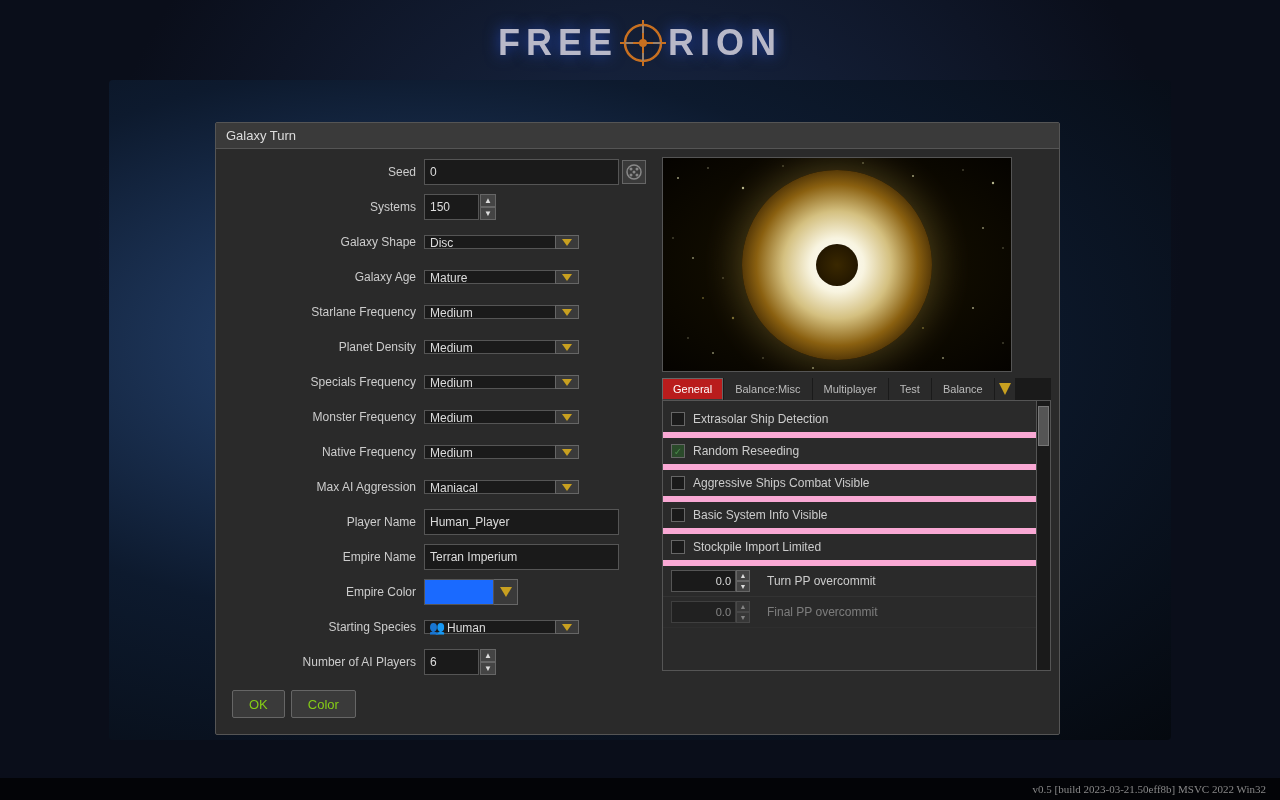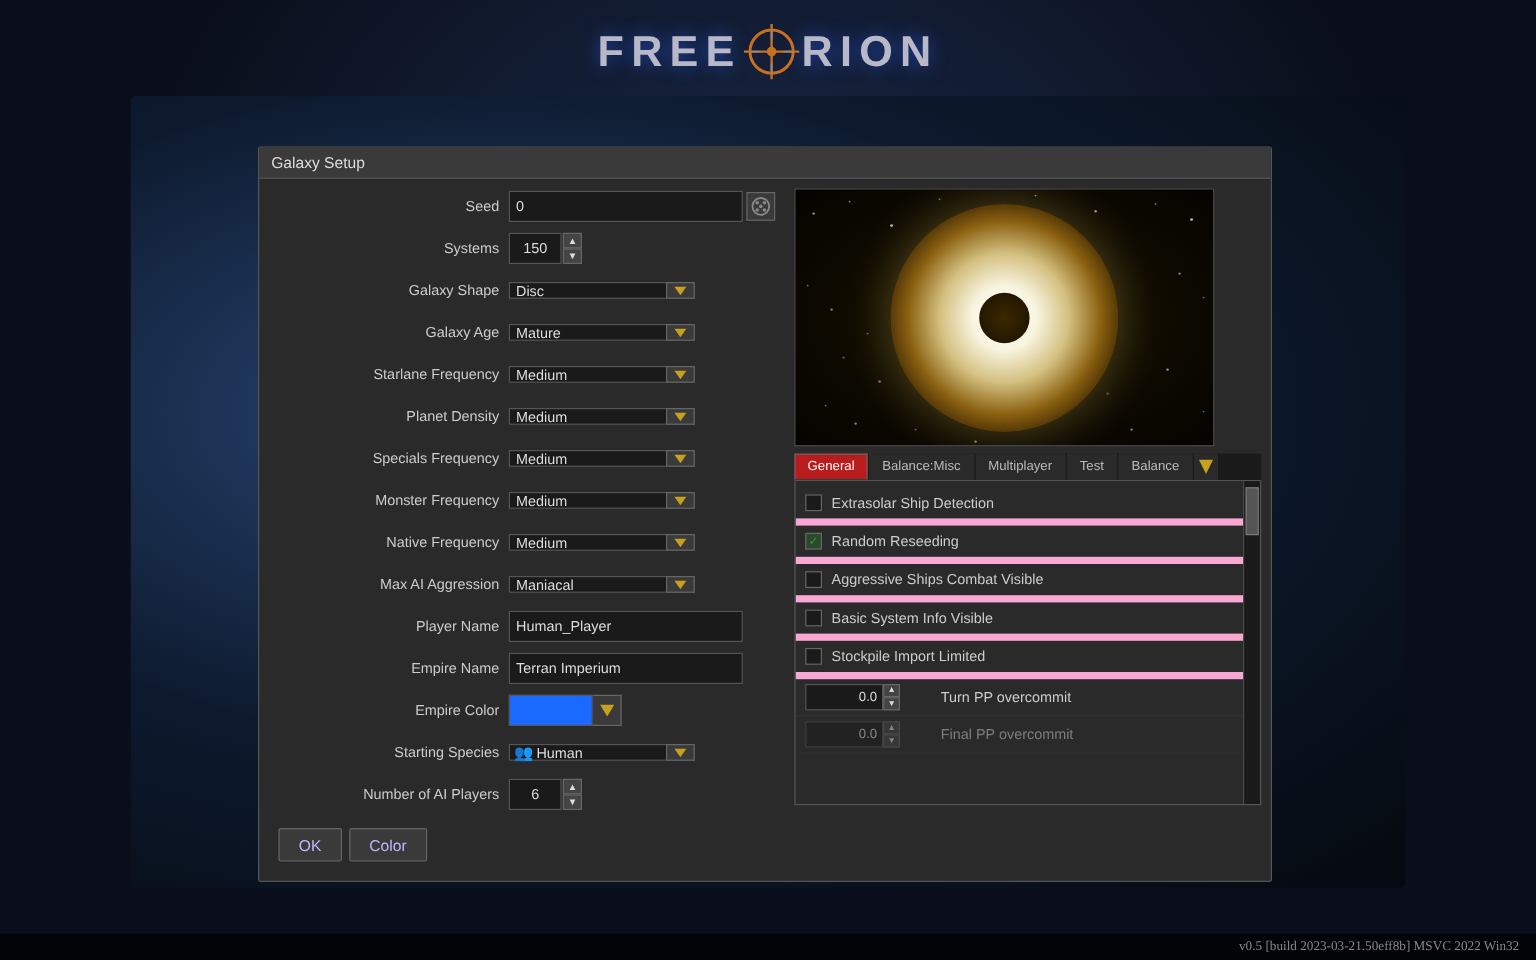--- a/index.html
+++ b/index.html
@@ -131,28 +131,27 @@
       color: #aaa;
       font-size: 14px;
     }
 
     
     .spinner-wrap {
       display: flex;
       align-items: center;
     }
     .spinner-input {
-      width: 44px;
+      width: 55px;
       height: 26px;
       background: #1a1a1a;
       border: 1px solid #555;
       color: #ddd;
       font-size: 12px;
       padding: 0 5px;
-      text-align: center;
     }
     .spinner-btns {
       display: flex;
       flex-direction: column;
       margin-left: 1px;
     }
     .spinner-btn {
       width: 16px;
       height: 13px;
       background: #444;
@@ -198,21 +197,21 @@
       cursor: pointer;
     }
 
     
     .btn-ok, .btn-cancel {
       height: 28px;
       padding: 0 16px;
       font-size: 13px;
       cursor: pointer;
       border: 1px solid #666;
-      color: #c4b5fd;
+      color: #84cc16;
       background: #3a3a3a;
       border-radius: 2px;
     }
 
     
     .right-panel {
       flex: 1;
       display: flex;
       flex-direction: column;
       gap: 6px;
@@ -346,21 +345,21 @@
     .setting-label {
       font-size: 12px;
       color: #ccc;
     }
 
     
     .setting-numeric {
       display: flex;
       align-items: center;
       padding: 4px 8px;
-      gap: 23px;
+      gap: 6px;
       border-bottom: 1px solid #333;
     }
     .numeric-input-wrap {
       display: flex;
       align-items: center;
       width: 90px;
     }
     .numeric-input {
       width: 65px;
       height: 22px;
@@ -493,21 +492,21 @@
         <line x1="7" y1="25" x2="15" y2="25" stroke="#888" stroke-width="1.5"></line>
         <line x1="35" y1="25" x2="43" y2="25" stroke="#888" stroke-width="1.5"></line>
       </svg>
     </span>
     <span style="font-family:'Arial Black',Arial,sans-serif;font-size:36px;font-weight:900;color:#b8b8c8;letter-spacing:6px;text-shadow:0 0 15px #2244aa;">RION</span>
   </div>
 </div>
 
 <div class="dialog">
   <div class="dialog-title">
-    <span>Galaxy Setup</span>
+    <span>Galaxy Turn</span>
   </div>
   <div class="dialog-content">
 
     <div class="form-panel">
 
       <div class="form-row">
         <div class="form-label">Seed</div>
         <div class="form-control">
           <input type="text" class="text-input text-input-wide" value="0" style="">
           <button class="seed-btn" title="Random Seed">

